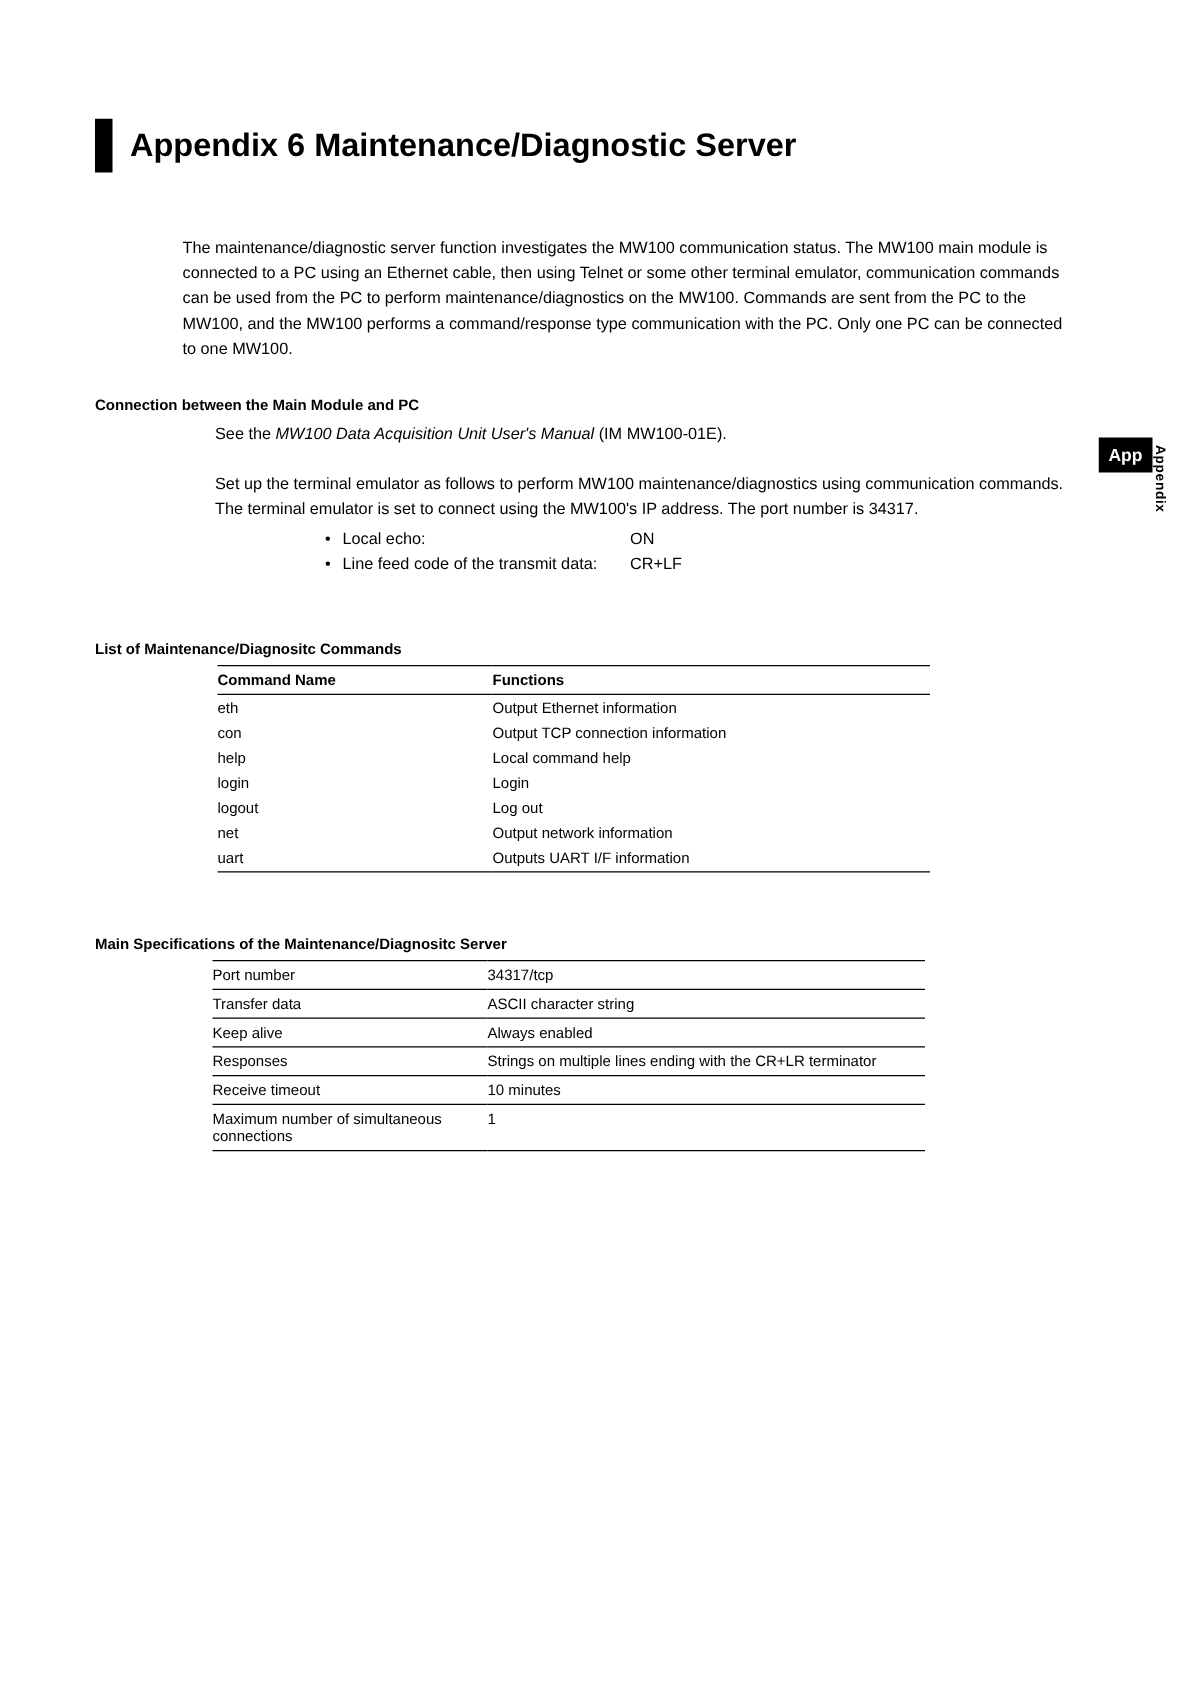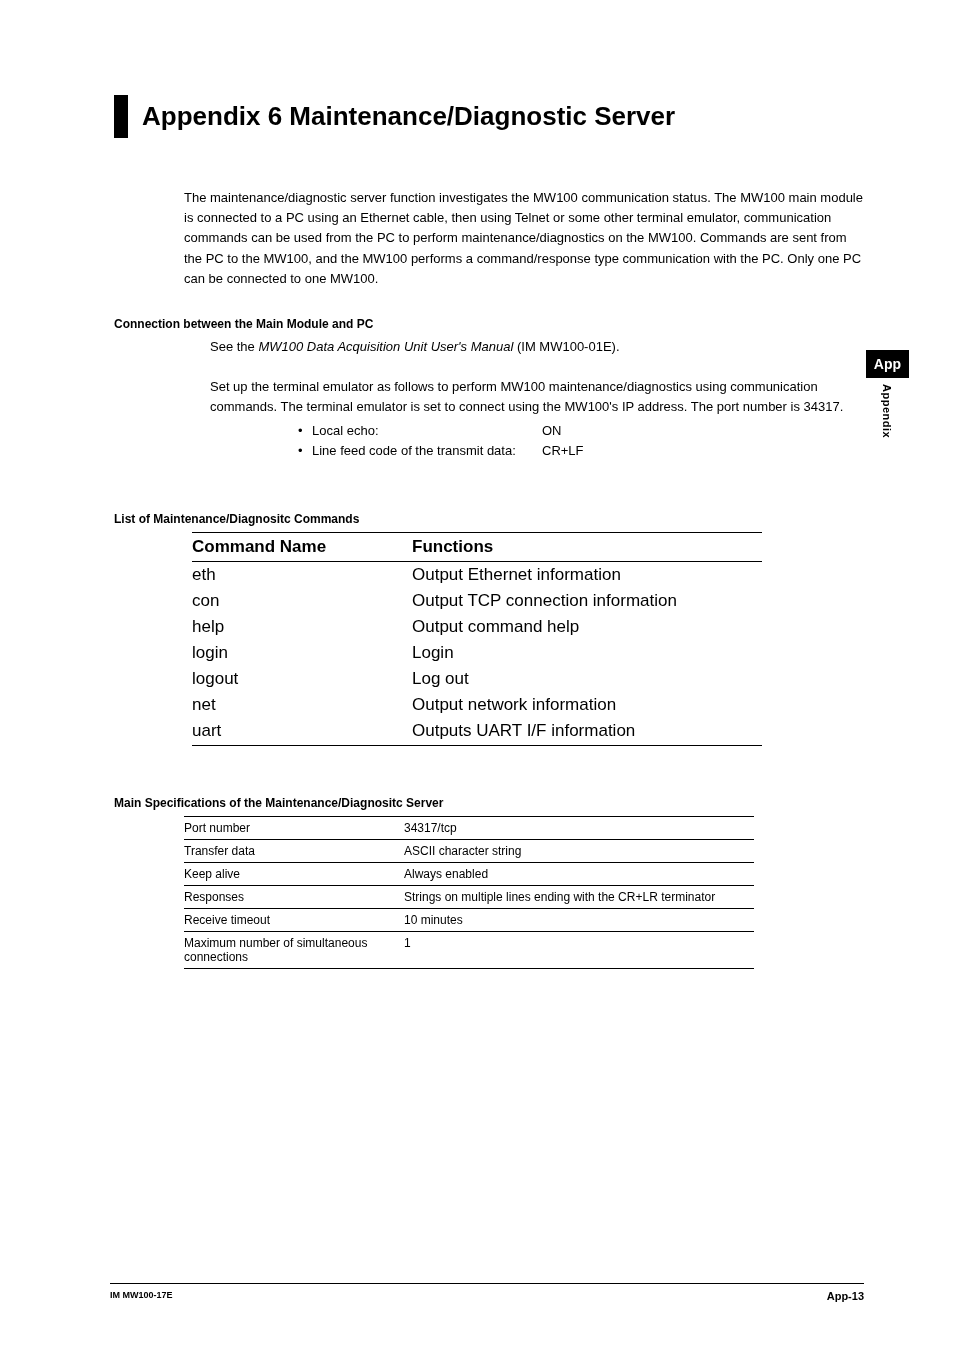--- a/index.html
+++ b/index.html
@@ -1,44 +1,44 @@
 <!DOCTYPE html>
 <html><head>
 <meta charset="utf-8">
 <style>
   * { box-sizing: border-box; margin: 0; padding: 0; }
   html, body { width: 954px; height: 1350px; background: #fff; font-family: Arial, Helvetica, sans-serif; color: #000; }
-  .page { position: relative; width: 954px; height: 1350px; padding: 95px 90px 50px 114px; }
+  .page { position: relative; width: 954px; height: 1350px; padding: 95px 90px 50px 76px; }
   .title-block { display: flex; align-items: stretch; margin-bottom: 50px; }
   .title-bar { width: 14px; background: #000; margin-right: 14px; }
   .title-text { font-size: 26px; font-weight: bold; line-height: 1.2; padding: 6px 0; }
   .intro { margin-left: 70px; font-size: 13px; line-height: 1.55; margin-bottom: 28px; }
   .section-heading { font-size: 12px; font-weight: bold; margin-bottom: 6px; margin-top: 10px; }
   .section-body { margin-left: 96px; font-size: 13px; line-height: 1.55; }
   .italic { font-style: italic; }
   .bullets { margin-left: 184px; margin-top: 4px; font-size: 13px; line-height: 1.55; }
   .bullet-row { display: flex; }
   .bullet-row .dot { width: 14px; }
   .bullet-row .lbl { width: 230px; }
   .bullet-row .val { }
   .section-gap { height: 20px; }
 
-  .cmd-table { margin-left: 78px; width: 570px; border-collapse: collapse; font-size: 17px; }
+  .cmd-table { margin-left: 98px; width: 570px; border-collapse: collapse; font-size: 12px; }
   .cmd-table th { text-align: left; font-weight: bold; padding: 4px 6px 4px 0; border-top: 1.5px solid #000; border-bottom: 1px solid #000; }
   .cmd-table td { padding: 3px 6px 3px 0; }
   .cmd-table tr.last td { border-bottom: 1.5px solid #000; padding-bottom: 4px; }
   .cmd-table .col-name { width: 220px; }
 
-  .spec-table { margin-left: 70px; width: 570px; border-collapse: collapse; font-size: 12px; }
+  .spec-table { margin-left: 94px; width: 570px; border-collapse: collapse; font-size: 12px; }
   .spec-table tr { border-top: 1px solid #000; }
   .spec-table tr:last-child { border-bottom: 1px solid #000; }
   .spec-table td { padding: 4px 6px 4px 0; vertical-align: top; }
   .spec-table .col-key { width: 220px; }
 
-  .side-tab { position: absolute; right: 45px; top: 350px; display: flex; flex-direction: column; align-items: center; }
+  .side-tab { position: absolute; right: 20px; top: 350px; display: flex; flex-direction: row; align-items: flex-start; }
   .side-tab-box { background: #000; color: #fff; font-size: 14px; font-weight: bold; padding: 6px 8px; }
   .side-tab-text { writing-mode: vertical-rl; font-size: 11px; font-weight: bold; margin-top: 6px; letter-spacing: 0.5px; }
 
   .footer { position: absolute; left: 110px; right: 90px; bottom: 48px; border-top: 1px solid #000; padding-top: 6px; display: flex; justify-content: space-between; font-size: 11px; }
   .footer .left { font-weight: bold; font-size: 9px; }
   .footer .right { font-weight: bold; }
 </style>
 </head>
 <body>
 
@@ -92,21 +92,21 @@
         <tr>
             <td>eth</td>
             <td>Output Ethernet information</td>
           </tr>
         <tr>
             <td>con</td>
             <td>Output TCP connection information</td>
           </tr>
         <tr>
             <td>help</td>
-            <td>Output command help</td>
+            <td>Local command help</td>
           </tr>
         <tr>
             <td>login</td>
             <td>Login</td>
           </tr>
         <tr>
             <td>logout</td>
             <td>Log out</td>
           </tr>
         <tr>
@@ -154,18 +154,14 @@
           </tr>
       </tbody>
     </table>
   </div>
 
   <div class="side-tab">
     <div class="side-tab-box">App</div>
     <div class="side-tab-text">Appendix</div>
   </div>
 
-  <div class="footer">
-    <div class="left">IM MW100-17E</div>
-    <div class="right">App-13</div>
-  </div>
 
 </div>
 
 </body></html>

